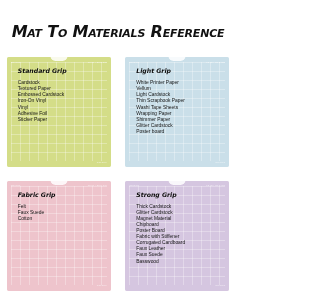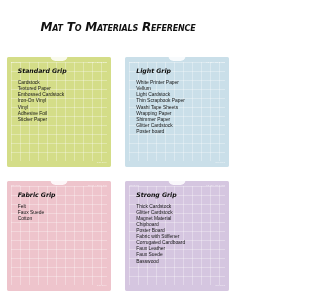--- a/index.html
+++ b/index.html
@@ -13,21 +13,21 @@
     overflow: hidden;
     font-family: "Liberation Sans", sans-serif;
     position: relative;
   }
 
   #page-title {
     text-align: center;
     font-family: "DejaVu Sans", sans-serif;
     font-weight: bold;
     font-style: italic;
-    font-size: 12px;
+    font-size: 16px;
     letter-spacing: -0.2px;
     color: #111111;
     padding-top: 13px;
     font-variant: small-caps;
     text-transform: capitalize;
     line-height: 1;
     white-space: nowrap;
   }
 
   #mat-grid {

